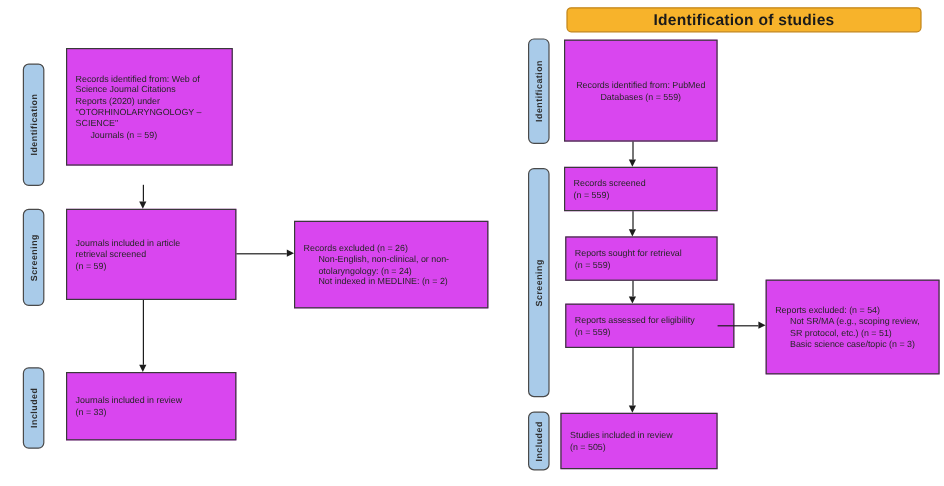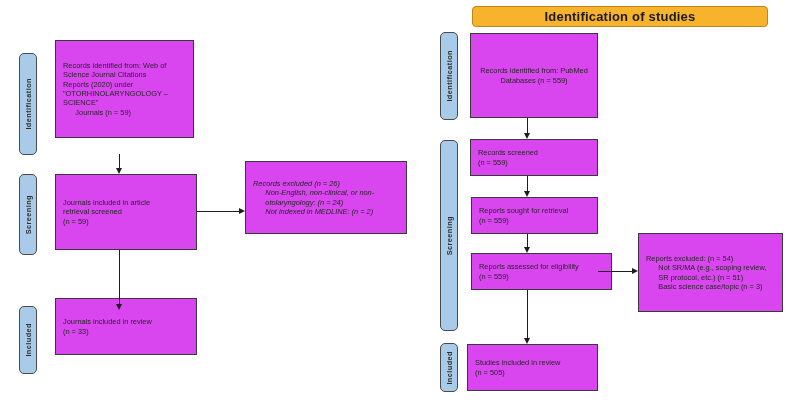--- a/index.html
+++ b/index.html
@@ -104,28 +104,28 @@
 SCIENCE"
       Journals (n = 59)</span>
   </div>
 
   <div class="flowbox" style="left:55px; top:174px; width:142px; height:76px;">
     <span class="t">Journals included in article
 retrieval screened
 (n = 59)</span>
   </div>
 
-  <div class="flowbox" style="left:245px; top:161px; width:162px; height:73px;font-style:italic;">
+  <div class="flowbox" style="left:245px; top:184px; width:162px; height:73px;">
     <span class="t">Records excluded (n = 26)
       Non-English, non-clinical, or non-
       otolaryngology: (n = 24)
       Not indexed in MEDLINE: (n = 2)</span>
   </div>
 
-  <div class="flowbox" style="left:55px; top:298px; width:142px; height:57px;">
+  <div class="flowbox" style="left:55px; top:310px; width:142px; height:57px;">
     <span class="t">Journals included in review
 (n = 33)</span>
   </div>
 
   <div class="vline" style="left:119px; top:154px; height:14px;"></div>
   <div class="head-down" style="left:116px; top:168px;"></div>
 
   <div class="hline" style="left:197px; top:211px; width:42px;"></div>
   <div class="head-right" style="left:239px; top:208px;"></div>
 

